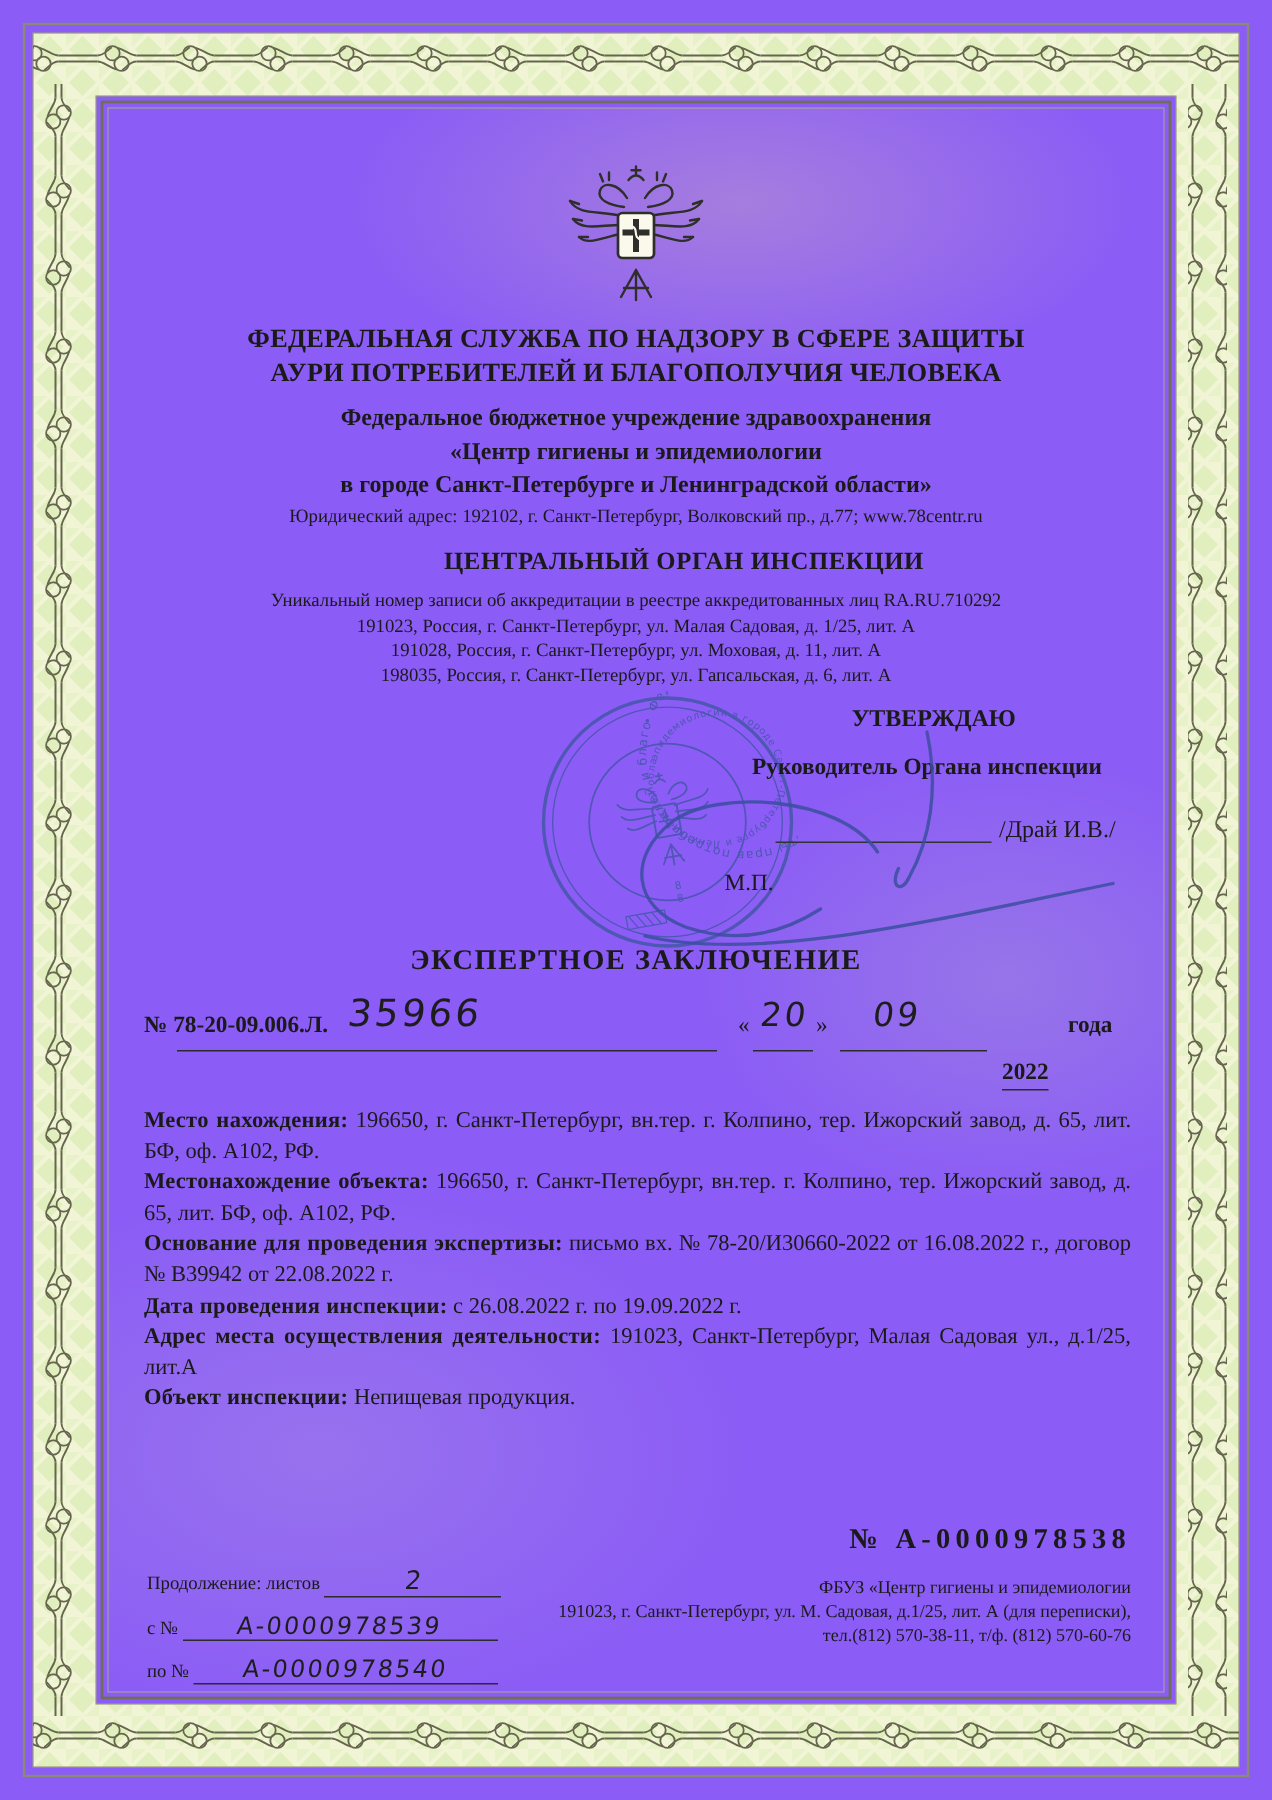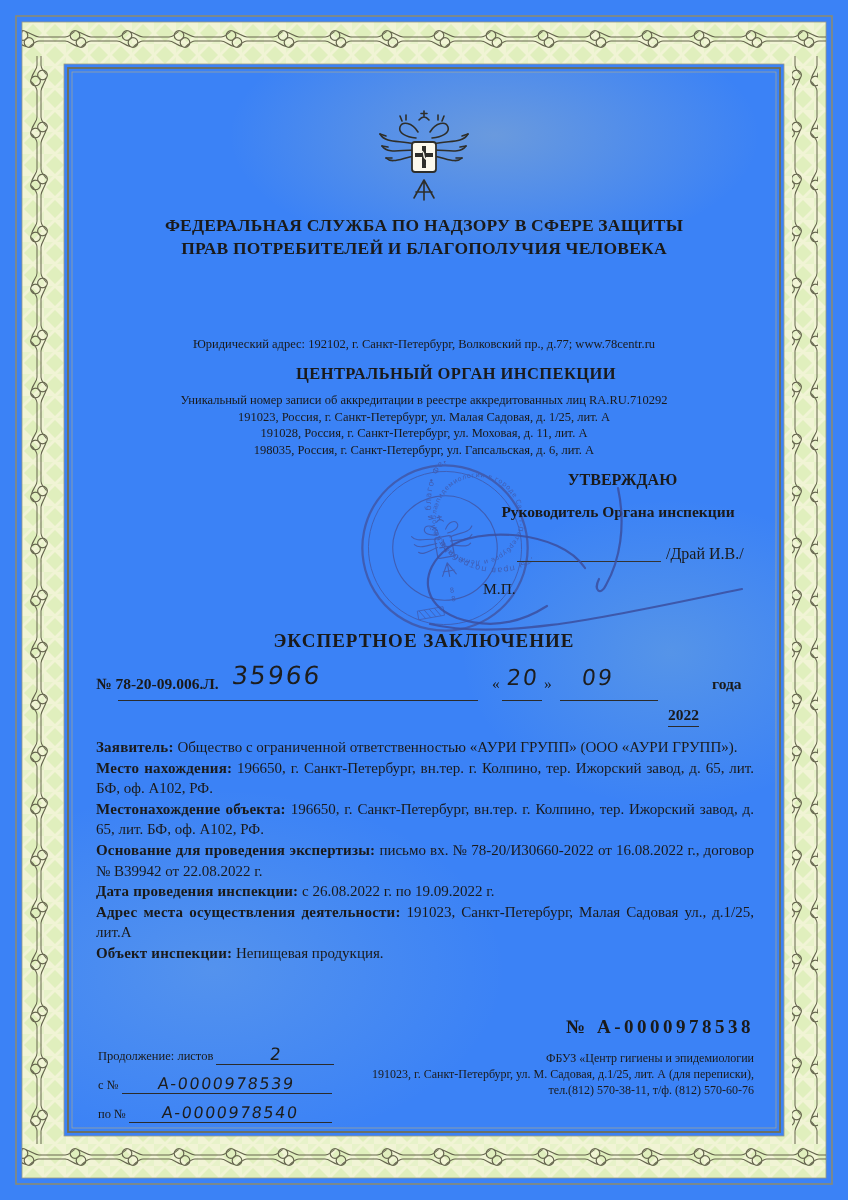--- a/index.html
+++ b/index.html
@@ -1,18 +1,18 @@
 <!DOCTYPE html>
 <html lang="ru"><head>
 <meta charset="utf-8">
 <style>
   html,body{margin:0;padding:0;}
   body{background:#ffffff;width:848px;height:1200px;overflow:hidden;
        font-family:"Liberation Serif","DejaVu Serif",serif;color:#1a1a1a;}
-  .sheet{position:relative;width:848px;height:1200px;background:#3b82f6;}
+  .sheet{position:relative;width:848px;height:1200px;background:#8b5cf6;}
   .abs{position:absolute;}
   .ctr{left:0;width:848px;text-align:center;}
   
   .svc{font-weight:bold;font-size:17.5px;line-height:23px;letter-spacing:.2px;}
   .inst{font-weight:bold;font-size:16px;line-height:22.5px;}
   .small{font-size:12.5px;line-height:16.5px;}
   .coi{font-weight:bold;font-size:16.5px;letter-spacing:.4px;}
   
   .bold15{font-weight:bold;font-size:15.5px;}
   .sigline{border-bottom:1.2px solid #333;}
@@ -103,21 +103,26 @@
       <path d="M52 74 L42 92 M52 74 L52 94 M52 74 L62 92 M44 86 h16"></path>
     </g>
 
     <rect x="40" y="36" width="24" height="30" rx="3" fill="#fbf8ec" stroke="#2e2e2a" stroke-width="1.8"></rect>
     <path d="M50 40 h4 v7 h7 v4 h-7 v11 h-4 v-11 h-7 v-4 h7 z" fill="#2e2e2a"></path>
     <path d="M47 44 C56 46 48 52 56 54 C60 55 58 59 54 60" stroke="#fbf8ec" stroke-width="1.4" fill="none"></path>
   </svg>
 
   <div class="abs ctr svc" style="top:214px;">
     <div>ФЕДЕРАЛЬНАЯ СЛУЖБА ПО НАДЗОРУ В СФЕРЕ ЗАЩИТЫ</div>
-    <div>ПРАВ ПОТРЕБИТЕЛЕЙ И БЛАГОПОЛУЧИЯ ЧЕЛОВЕКА</div>
+    <div>АУРИ ПОТРЕБИТЕЛЕЙ И БЛАГОПОЛУЧИЯ ЧЕЛОВЕКА</div>
+  </div>
+  <div class="abs ctr inst" style="top:268px;">
+    <div>Федеральное бюджетное учреждение здравоохранения</div>
+    <div>«Центр гигиены и эпидемиологии</div>
+    <div>в городе Санкт-Петербурге и Ленинградской области»</div>
   </div>
   <div class="abs ctr small" style="top:336px;">Юридический адрес: 192102, г. Санкт-Петербург, Волковский пр., д.77; www.78centr.ru</div>
 
   <div class="abs ctr coi" style="top:364px;padding-left:32px;">ЦЕНТРАЛЬНЫЙ ОРГАН ИНСПЕКЦИИ</div>
   <div class="abs ctr small" style="top:392px;">
     <div>Уникальный номер записи об аккредитации в реестре аккредитованных лиц RA.RU.710292</div>
     <div>191023, Россия, г. Санкт-Петербург, ул. Малая Садовая, д. 1/25, лит. А</div>
     <div>191028, Россия, г. Санкт-Петербург, ул. Моховая, д. 11, лит. А</div>
     <div>198035, Россия, г. Санкт-Петербург, ул. Гапсальская, д. 6, лит. А</div>
   </div>
@@ -184,21 +189,20 @@
   <div class="abs bold15" style="left:544px;top:675px;font-weight:normal;">»</div>
   <div class="abs uline" style="left:502px;top:678px;width:40px;height:22px;"></div>
 
   <div class="abs hand" style="left:582px;top:665px;font-size:22px;letter-spacing:2px;">09</div>
   <div class="abs uline" style="left:560px;top:678px;width:98px;height:22px;"></div>
 
   <div class="abs bold15 uline" style="left:668px;top:706px;padding-bottom:2px;">2022</div>
   <div class="abs bold15" style="left:712px;top:675px;">года</div>
 
   <div class="abs bodytext" style="left:96px;top:737px;width:658px;">
-    <p><b>Заявитель:</b> <span>Общество с ограниченной ответственностью «АУРИ ГРУПП» (ООО «АУРИ ГРУПП»).</span></p>
     <p><b>Место нахождения:</b> <span>196650, г. Санкт-Петербург, вн.тер. г. Колпино, тер. Ижорский завод, д. 65, лит. БФ, оф. А102,  РФ.</span></p>
     <p><b>Местонахождение объекта:</b> <span>196650, г. Санкт-Петербург, вн.тер. г. Колпино, тер. Ижорский завод, д. 65, лит. БФ, оф. А102,  РФ.</span></p>
     <p><b>Основание для проведения экспертизы:</b> <span>письмо вх. № 78-20/И30660-2022 от 16.08.2022 г., договор № В39942 от 22.08.2022 г.</span></p>
     <p><b>Дата проведения инспекции:</b> <span>с 26.08.2022 г. по 19.09.2022 г.</span></p>
     <p><b>Адрес места осуществления деятельности:</b> <span>191023, Санкт-Петербург, Малая Садовая ул., д.1/25, лит.А</span></p>
     <p><b>Объект инспекции:</b> <span>Непищевая продукция.</span></p>
   </div>
 
   <div class="abs" style="right:94px;top:1016px;text-align:right;">
     <div class="serial">№ А-0000978538</div>

